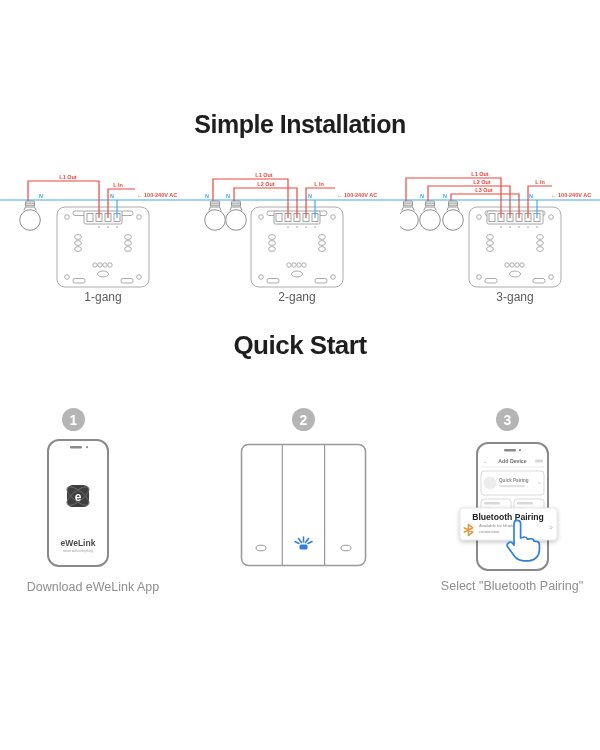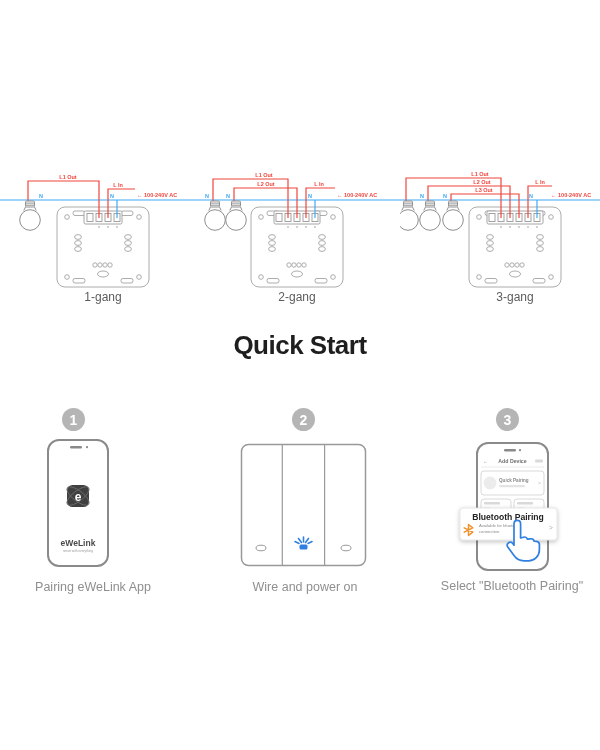--- a/index.html
+++ b/index.html
@@ -62,20 +62,21 @@
         <circle cx="43" cy="58" r="2.2"></circle>
       <circle cx="48" cy="58" r="2.2"></circle>
         <circle cx="53" cy="58" r="2.2"></circle>
       <ellipse cx="46" cy="67" rx="5.5" ry="3"></ellipse>
     </g>
   </defs>
 </svg>
 
 <div class="page">
 
+  <div class="title" id="title-install">Simple Installation</div>
 
   <svg class="diagram" id="d1" viewBox="0 0 200 148">
     <use href="#plate" x="57" y="47"></use>
     <g fill="#fff" stroke="#9a9a9a" stroke-width="0.9">
       <rect x="84" y="51" width="38" height="13" rx="1.5"></rect>
       <rect x="87" y="53.5" width="6" height="8"></rect>
         <rect x="96" y="53.5" width="6" height="8"></rect>
       <rect x="105" y="53.5" width="6" height="8"></rect>
         <rect x="114" y="53.5" width="6" height="8"></rect>
       <path d="M99,66 v2 M108,66 v2 M117,66 v2" fill="none"></path>
@@ -230,22 +231,19 @@
       <text x="31" y="95.5" font-size="4.2" fill="#8a8a8a">connection</text>
       <text x="101" y="92.5" font-size="6.5" fill="#aaa">&gt;</text>
     </g>
     <path d="M66,87 c0,-2.2 1.6,-3.6 3.4,-3.6 c1.8,0 3.2,1.5 3.2,3.6 l0,14 l2.8,-0.8
              c2,-0.6 3.6,0.4 4,2 l3,-0.4 c2,-0.2 3.4,0.8 3.6,2.4 l2.4,0.2 c1.8,0.2 3,1.4 3,3.2
              l0,5.4 c0,6 -4.8,10.8 -10.8,10.8 l-4.6,0 c-4,0 -7.6,-1.8 -9.8,-5 l-6.4,-8.8
              c-1,-1.4 -0.6,-3.2 0.8,-4.2 c1.4,-1 3.2,-0.6 4.2,0.8 l1.2,1.6 z" fill="#fff" stroke="#2f80e0" stroke-width="1.7" stroke-linejoin="round"></path>
   </svg>
 
   <div class="step-caption" id="cap1">
-    <span>Pairing eWeLink App</span>
-  </div>
-  <div class="step-caption" id="cap2">
-    <span>Wire and power on</span>
+    <span>Download eWeLink App</span>
   </div>
   <div class="step-caption" id="cap3">
     <div>Select "Bluetooth Pairing"</div>
   </div>
 
 </div>
 
 </body></html>

